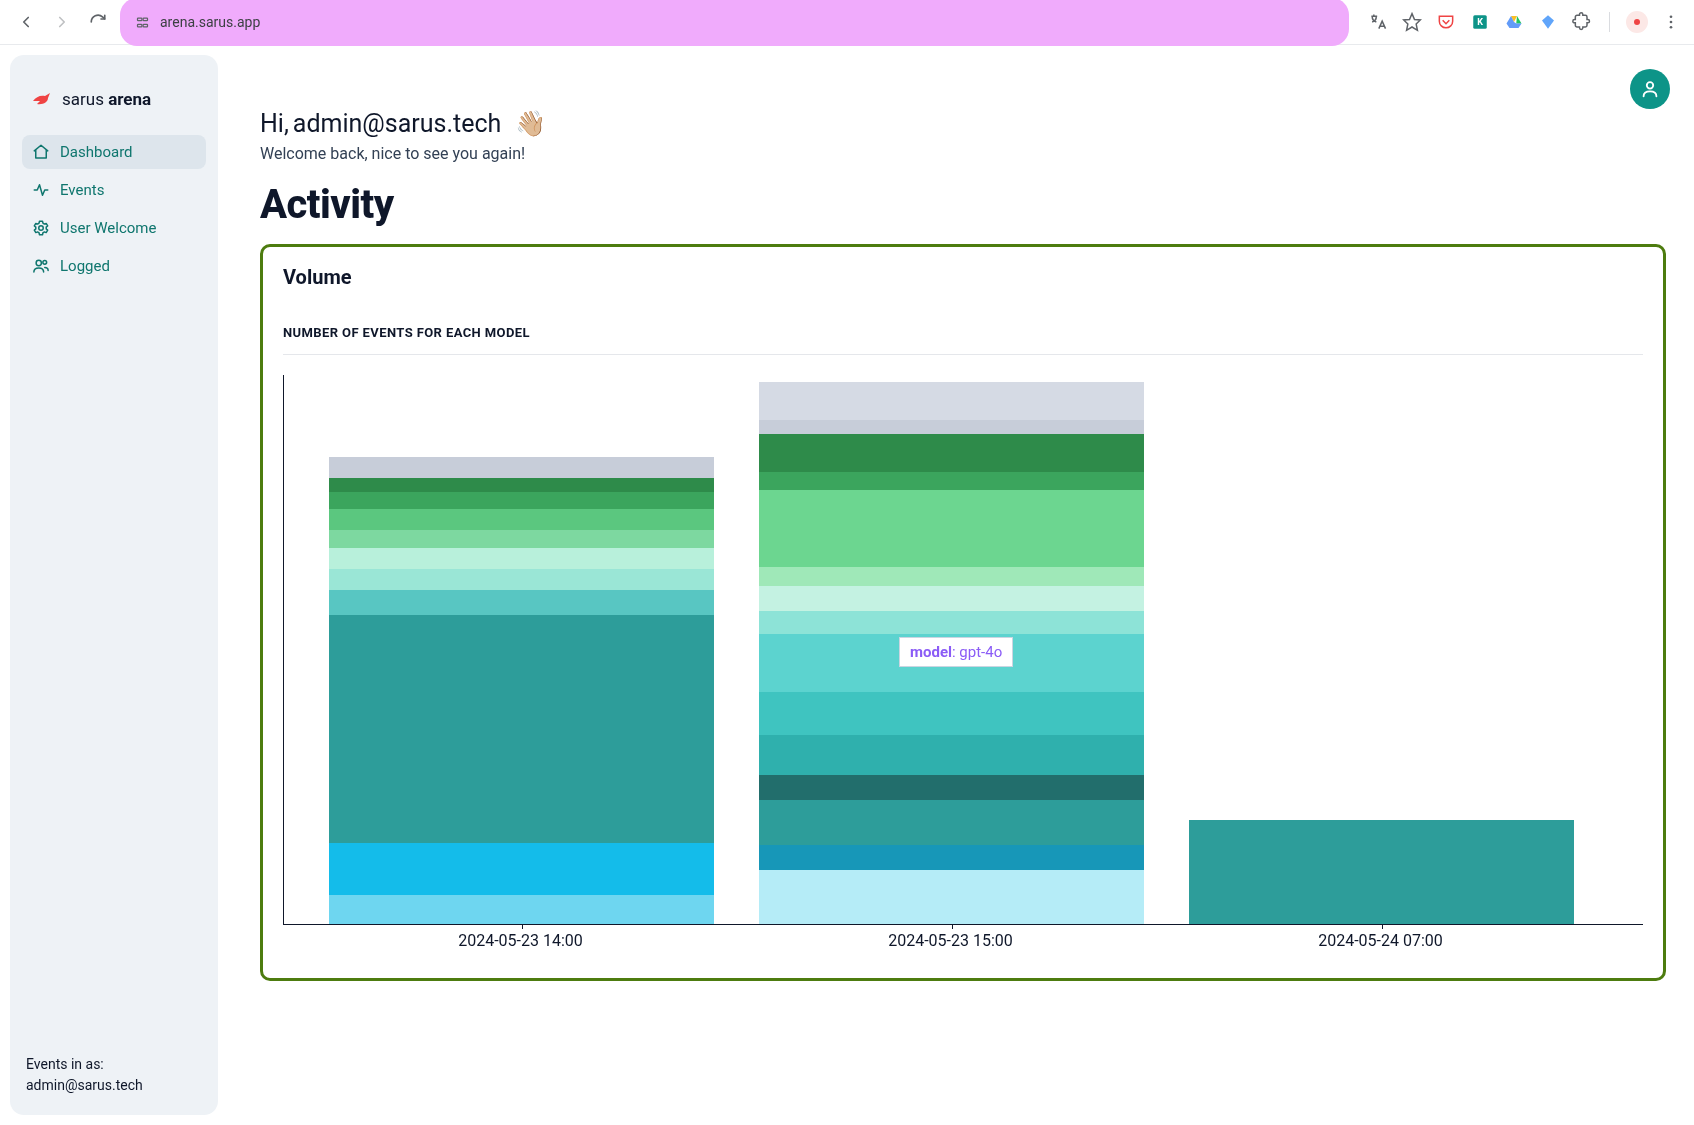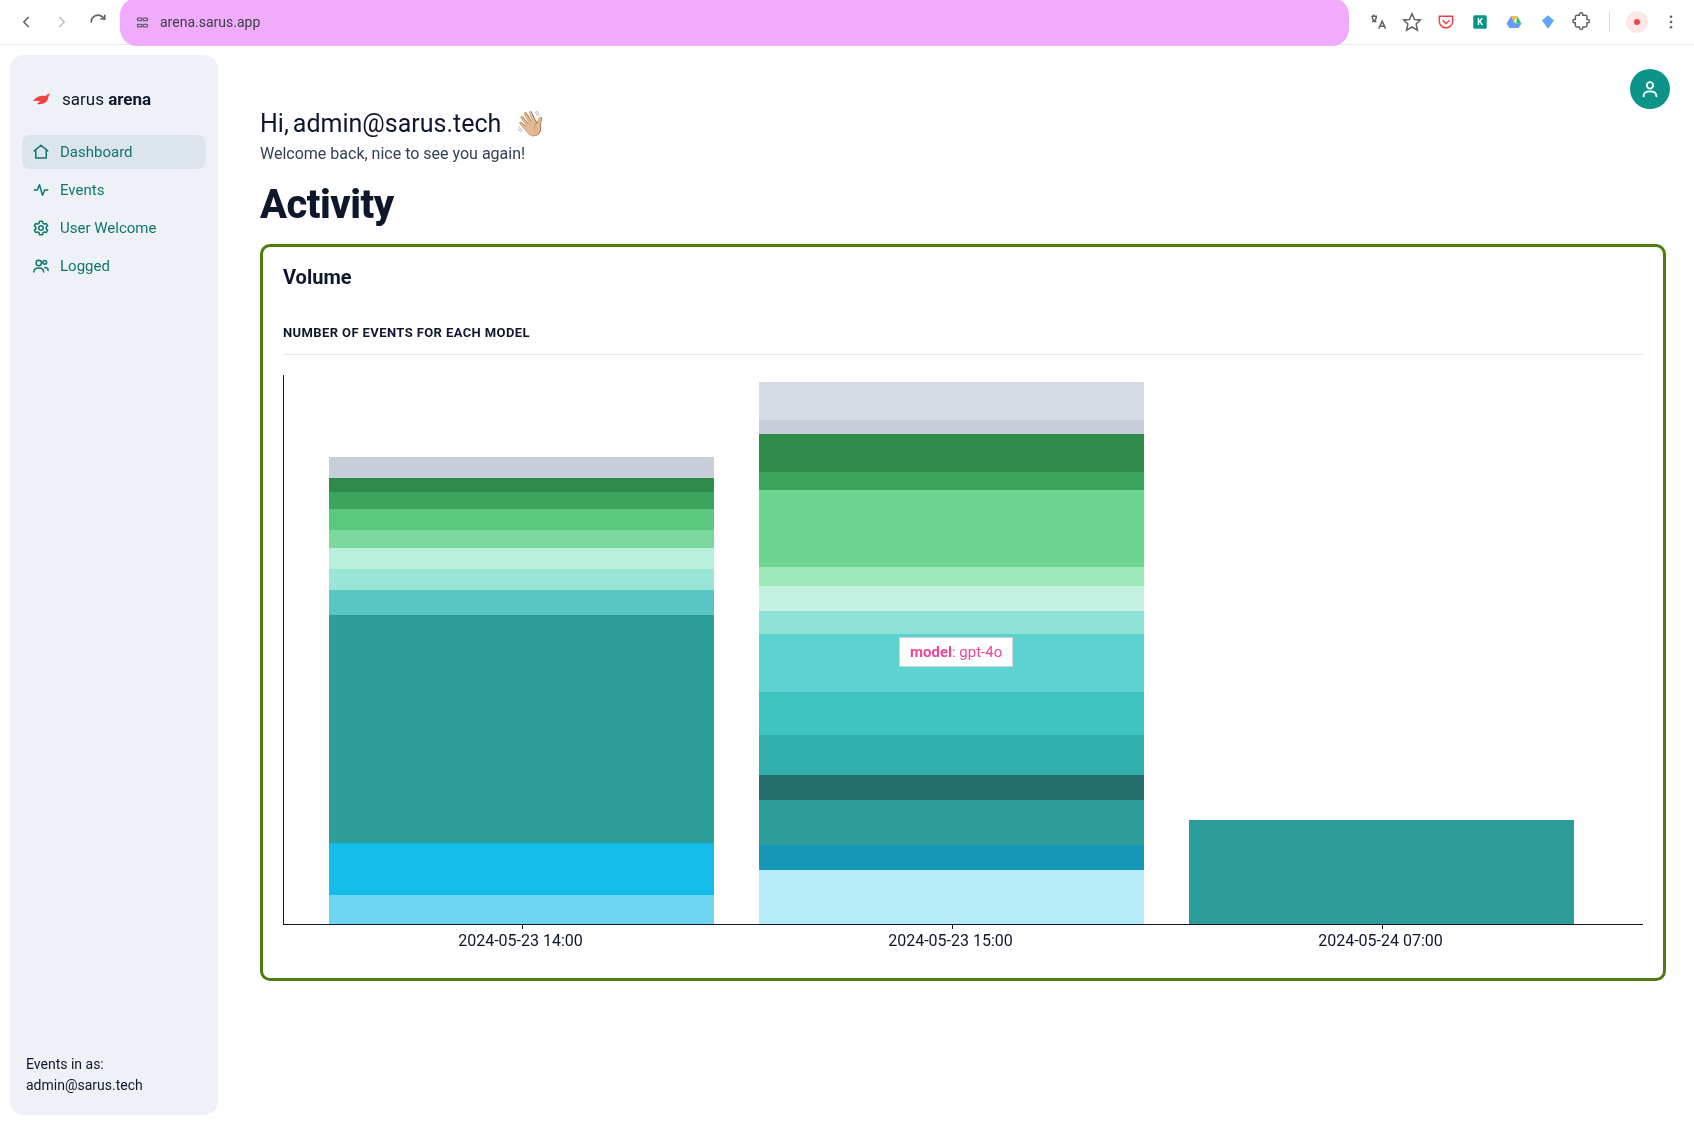--- a/index.html
+++ b/index.html
@@ -207,21 +207,21 @@
   text-align: center;
   font-size: 16px;
   color: #0f172a;
 }
 .tooltip {
   position: absolute;
   background: #fff;
   border: 1px solid #cbd5e1;
   padding: 5px 10px;
   font-size: 15px;
-  color: #ec4899;
+  color: #8b5cf6;
   white-space: nowrap;
 }
 .tooltip b { font-weight: 700; }
 .xtick {
   position: absolute;
   width: 1px; height: 5px;
   background: #0f172a;
   bottom: -5px;
 }
 </style>

